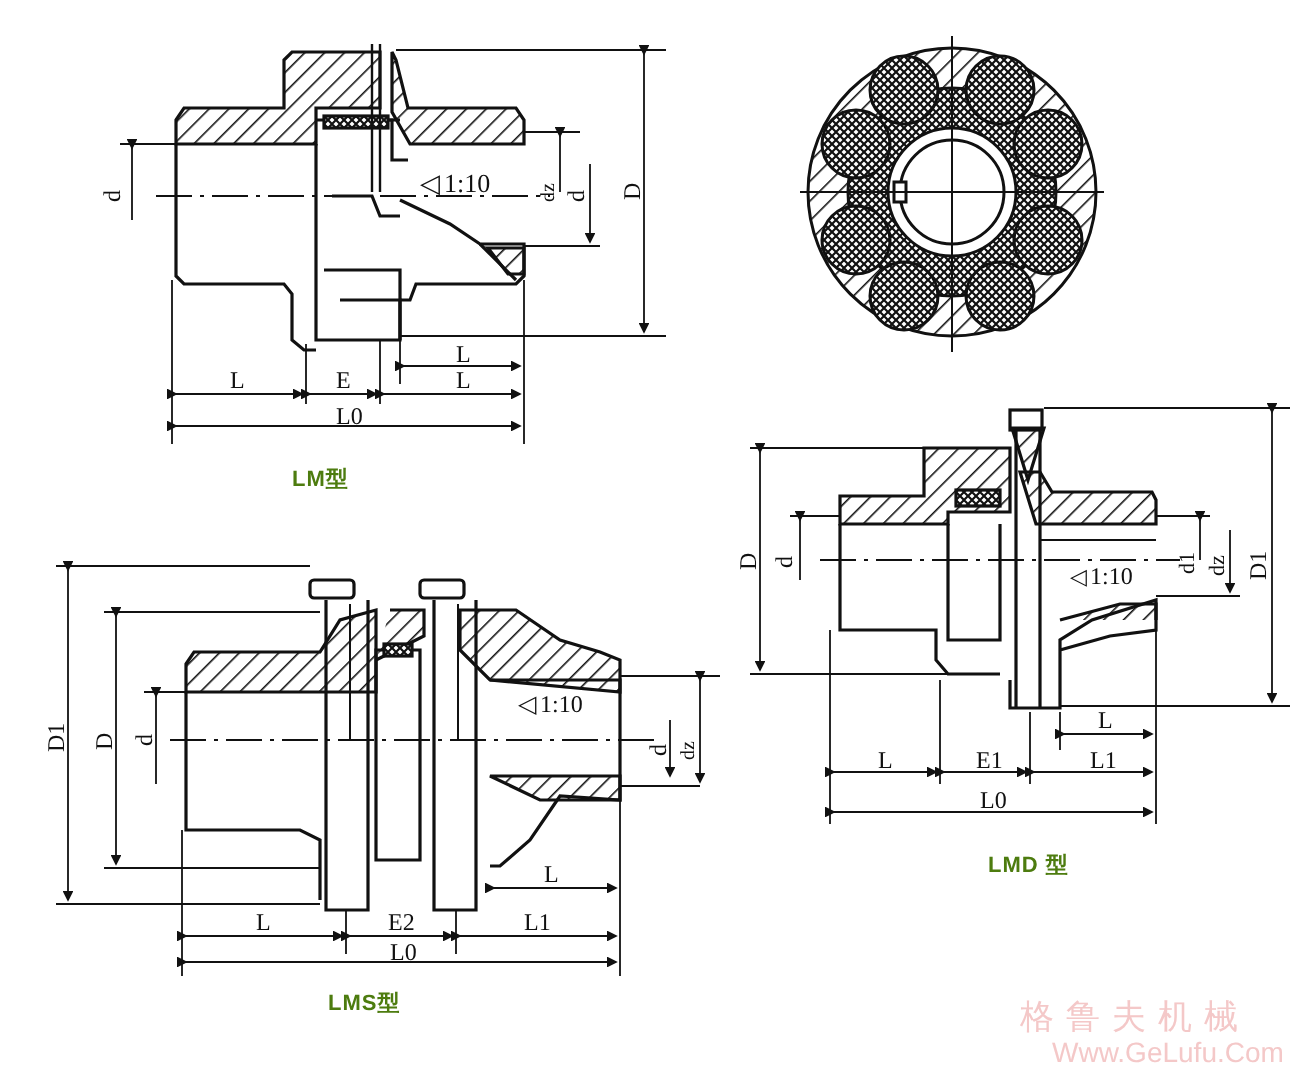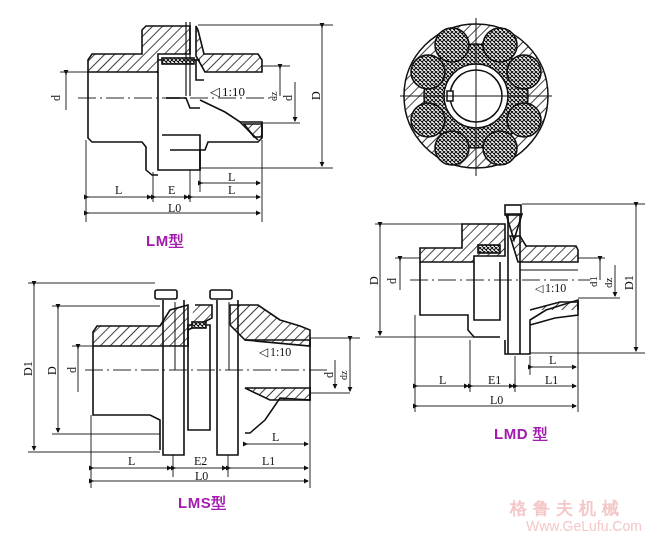--- a/index.html
+++ b/index.html
@@ -1,21 +1,21 @@
 <!DOCTYPE html>
 <html><head>
 <meta charset="utf-8">
 <style>
   html,body{margin:0;padding:0;background:#ffffff;}
   body{width:654px;height:539px;position:relative;overflow:hidden;font-family:"Liberation Serif",serif;}
   #canvas{position:absolute;left:0;top:0;width:654px;height:539px;}
   svg text{font-family:"Liberation Serif",serif;fill:#111;}
-  .cap{position:absolute;font-family:"Liberation Sans",sans-serif;font-weight:bold;font-size:15px;color:#a21caf;letter-spacing:0.5px;}
+  .cap{position:absolute;font-family:"Liberation Sans",sans-serif;font-weight:bold;font-size:11px;color:#4d7c0f;letter-spacing:0.5px;}
   .wm{position:absolute;font-family:"Liberation Sans",sans-serif;color:#f4c8c8;}
-  .wm-cn{left:510px;top:497px;font-size:17px;letter-spacing:6px;font-weight:bold;}
+  .wm-cn{left:510px;top:497px;font-size:17px;letter-spacing:6px;font-weight:normal;}
   .wm-en{left:526px;top:518px;font-size:14px;}
 </style>
 </head>
 <body>
 
 <div id="canvas">
 <svg width="654" height="539" viewBox="0 0 654 539" xmlns="http://www.w3.org/2000/svg">
   <defs>
     <pattern id="hatch" patternUnits="userSpaceOnUse" width="7" height="7" patternTransform="rotate(45)">
       <line x1="0" y1="0" x2="0" y2="7" stroke="#111" stroke-width="1.6"></line>
@@ -217,16 +217,16 @@
     <text x="128" y="465">L</text>
     <text x="194" y="465">E2</text>
     <text x="262" y="465">L1</text>
     <text x="195" y="480">L0</text>
   </g>
 </svg>
 </div>
 
 <div class="cap" style="left:146px;top:232px;">LM型</div>
 <div class="cap" style="left:494px;top:425px;">LMD 型</div>
-<div class="cap" style="left:164px;top:494px;margin-left:14px;">LMS型</div>
+<div class="cap" style="left:164px;top:494px;">LMS型</div>
 
 <div class="wm wm-cn">格鲁夫机械</div>
 <div class="wm wm-en">Www.GeLufu.Com</div>
 
 </body></html>

